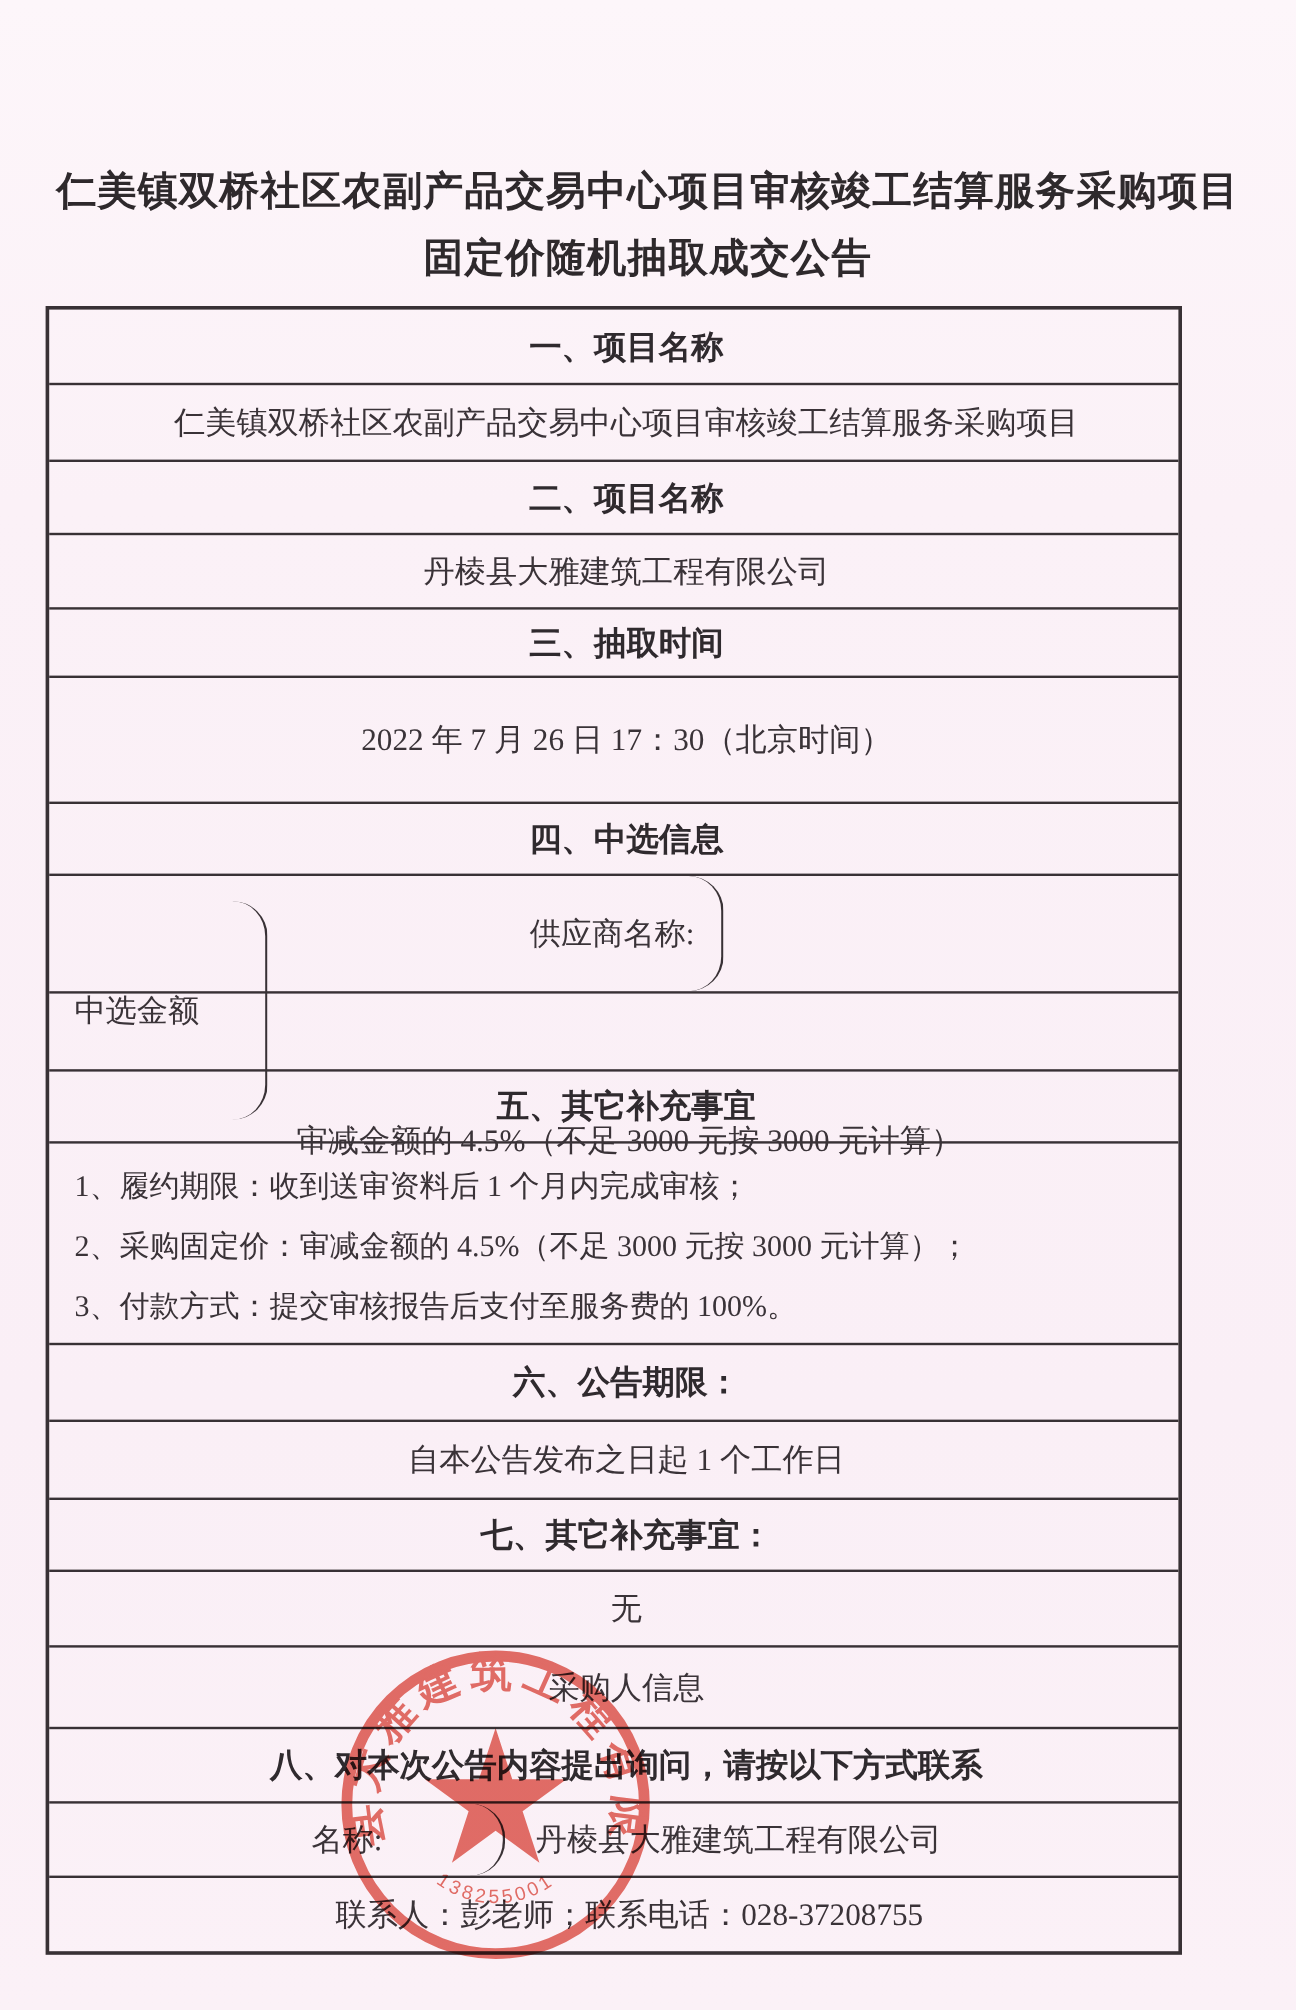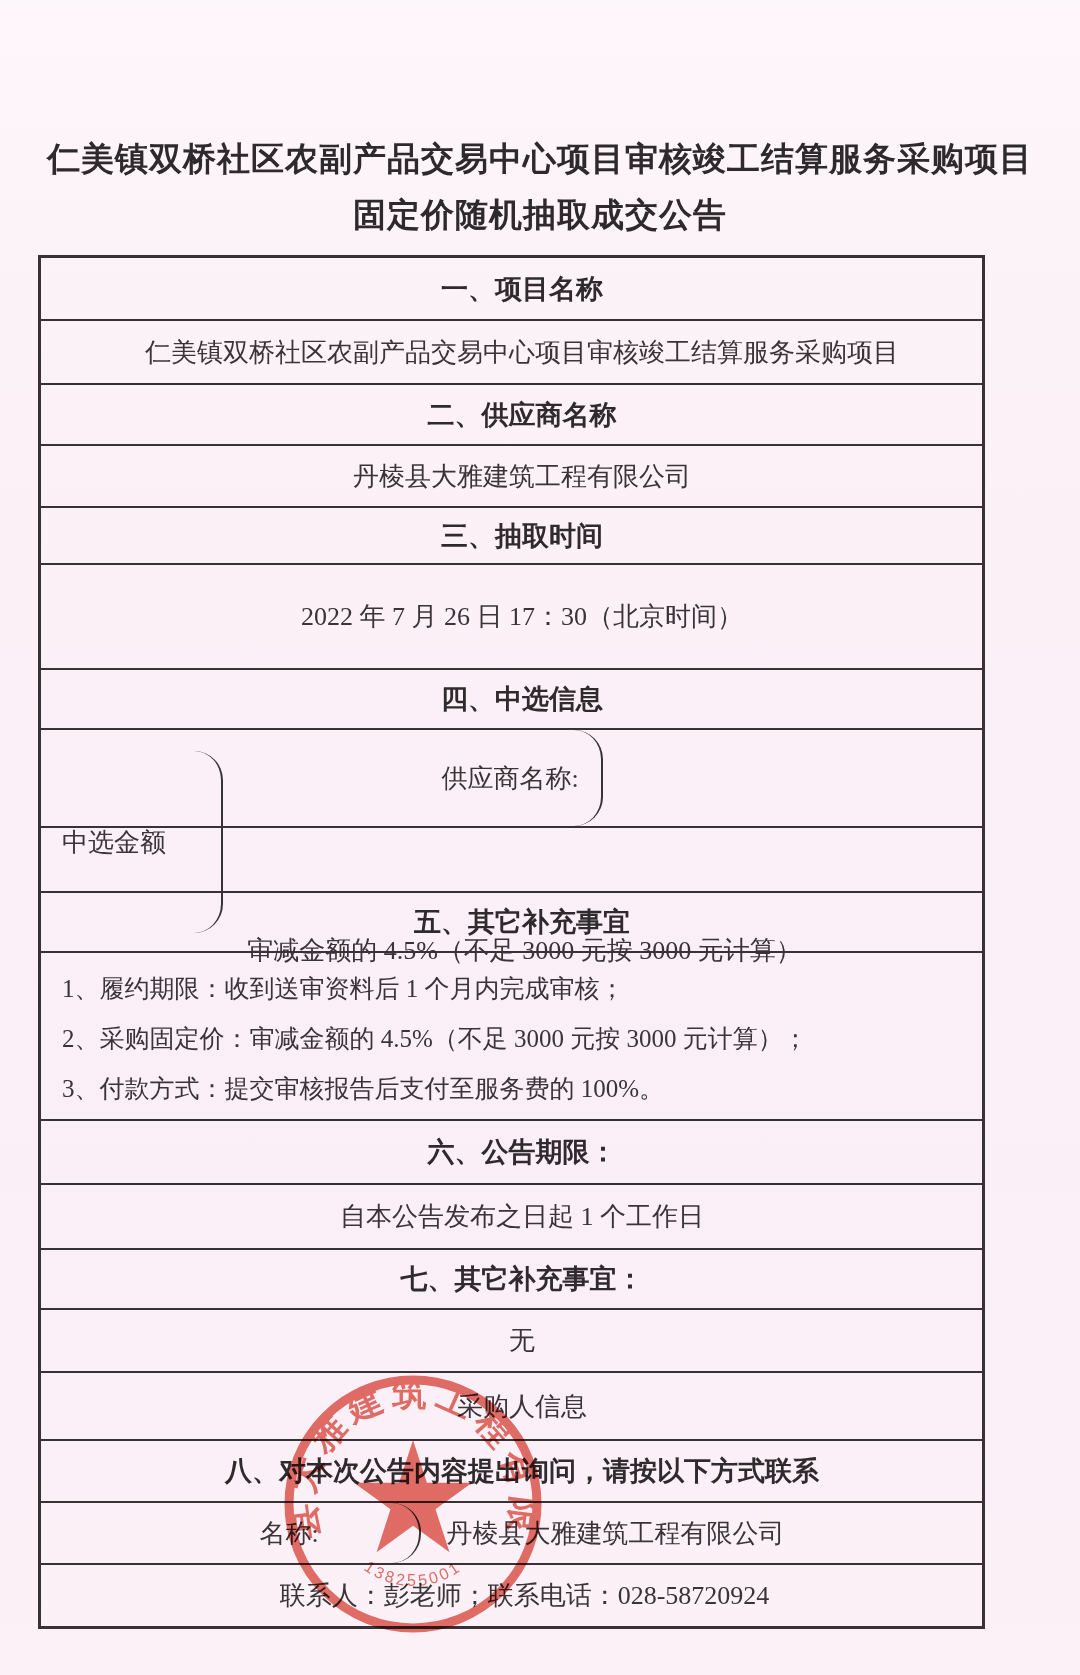--- a/index.html
+++ b/index.html
@@ -77,21 +77,21 @@
   <div class="doc-title" id="title2">固定价随机抽取成交公告</div>
 
   <div class="doc-table">
       <div class="row header" style="height: 63px;">
         <div>一、项目名称</div>
       </div>
       <div class="row content" style="height: 64px;">
         <div>仁美镇双桥社区农副产品交易中心项目审核竣工结算服务采购项目</div>
       </div>
       <div class="row header" style="height: 61px;">
-        <div>二、供应商名称</div>
+        <div>二、项目名称</div>
       </div>
       <div class="row content" style="height: 62px;">
         <div>丹棱县大雅建筑工程有限公司</div>
       </div>
       <div class="row header" style="height: 57px;">
         <div>三、抽取时间</div>
       </div>
       <div class="row content" style="height: 105px;">
         <div>2022 年 7 月 26 日 17：30（北京时间）</div>
       </div>
@@ -129,21 +129,21 @@
         <div>采购人信息</div>
       </div>
       <div class="row header" style="height: 62px;">
         <div>八、对本次公告内容提出询问，请按以下方式联系</div>
       </div>
       <div class="row pair" style="height: 62px;">
         <div class="pair-label">名称:</div>
         <div class="pair-value">丹棱县大雅建筑工程有限公司</div>
       </div>
       <div class="row pair" style="height: 61px;">
-        <div class="pair-value">联系人：彭老师；联系电话：028-58720924</div>
+        <div class="pair-value">联系人：彭老师；联系电话：028-37208755</div>
       </div>
     </div>
 
   <svg class="seal" viewBox="0 0 304 304" xmlns="http://www.w3.org/2000/svg">
     <defs>
       <path id="sealTopArc" d="M 64.6,198.4 A 99,99 0 1 1 239.4,198.4" fill="none"></path>
       <path id="sealBottomArc" d="M 94,210 A 82,82 0 0 0 210,210" fill="none"></path>
     </defs>
     <circle cx="152" cy="152" r="124" fill="none" stroke="#dd4a3e" stroke-width="9"></circle>
     <polygon points="152,88 165.9,130.8 211,130.8 174.5,157.3 188.5,200.2 152,173.7 115.6,200.2 129.5,157.3 93,130.8 138.1,130.8" fill="#dd4a3e"></polygon>

